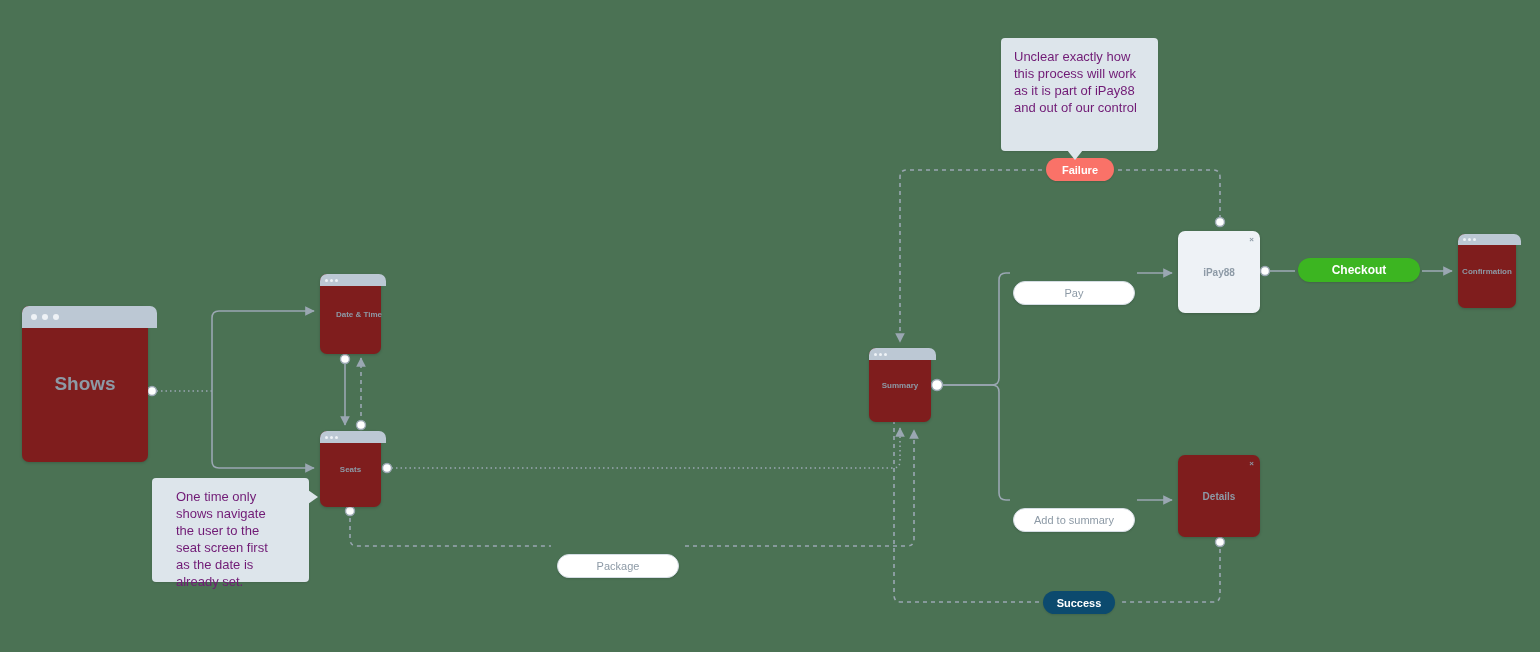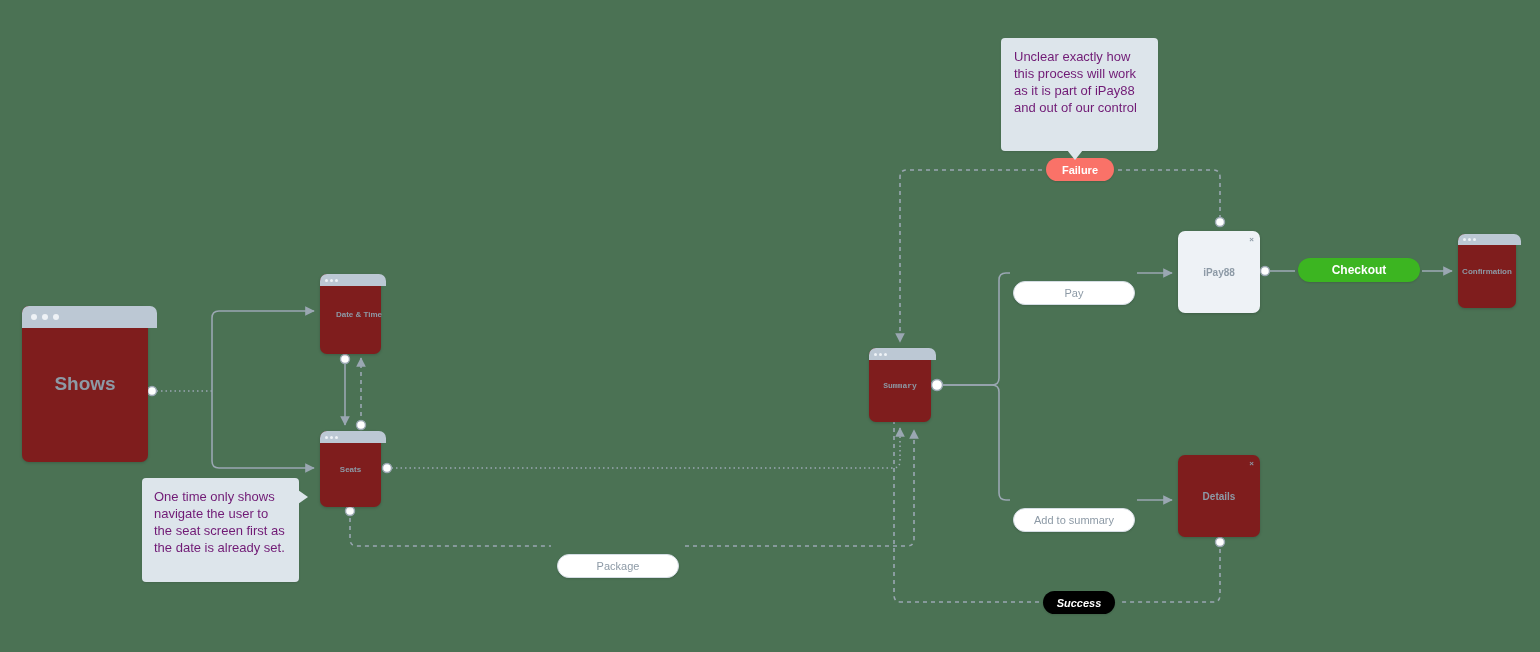--- a/index.html
+++ b/index.html
@@ -59,21 +59,21 @@
   #card-datetime .label{font-size:8px;padding-left:17px;}
 
   #card-seats{left:320px;top:431px;width:61px;height:76px;}
   #card-seats .titlebar{height:12px;padding-left:5px;}
   #card-seats .titlebar .dot{width:3px;height:3px;margin-right:2px;}
   #card-seats .label{font-size:8px;}
 
   #card-summary{left:869px;top:348px;width:62px;height:74px;}
   #card-summary .titlebar{height:12px;padding-left:5px;}
   #card-summary .titlebar .dot{width:3px;height:3px;margin-right:2px;}
-  #card-summary .label{font-size:8px;font-family:Liberation Mono, monospace;}
+  #card-summary .label{font-size:8px;}
 
   #card-ipay{left:1178px;top:231px;width:82px;height:82px;background:#eef2f6;}
   #card-ipay .label{font-size:10px;}
   #card-ipay .closer{right:6px;top:5px;font-size:8px;}
 
   #card-details{left:1178px;top:455px;width:82px;height:82px;}
   #card-details .label{font-size:10px;}
   #card-details .closer{right:6px;top:5px;font-size:8px;}
 
   #card-confirmation{left:1458px;top:234px;width:58px;height:74px;}
@@ -111,21 +111,21 @@
     position:absolute;
     background:#dde5eb;
     border-radius:4px;
     color:#701a75;
     box-sizing:border-box;
     box-shadow:0 1px 2px rgba(0,0,0,.10);
   }
   .note .txt{display:block;white-space:pre-line;}
   .note .tail{position:absolute;width:0;height:0;}
 
-  #note-seats{left:142px;top:478px;width:157px;height:104px;padding:10px 12px;font-size:13px;line-height:17px;}
+  #note-seats{left:152px;top:478px;width:157px;height:104px;padding:10px 24px;font-size:13px;line-height:17px;}
   #note-seats .tail{
     right:-9px;top:12px;
     border-top:7px solid transparent;
     border-bottom:7px solid transparent;
     border-left:10px solid #dde5eb;
   }
 
   #note-ipay{left:1001px;top:38px;width:157px;height:113px;padding:10px 13px;font-size:13px;line-height:17px;}
   #note-ipay .tail{
     left:66px;bottom:-9px;
@@ -256,21 +256,21 @@
   </div>
   <div class="pill plain" id="pill-package">
     <span>Package</span>
   </div>
   <div class="pill green" id="pill-checkout" style="background:#3cb521;">
     <span>Checkout</span>
   </div>
   <div class="pill red" id="pill-failure" style="background:#fa7268;">
     <span>Failure</span>
   </div>
-  <div class="pill green" id="pill-success" style="background:#000000;font-style:italic;">
+  <div class="pill green" id="pill-success" style="background:#0c4a6e;">
     <span>Success</span>
   </div>
 
   <div class="note" id="note-seats">
     <span class="txt">One time only shows navigate the user to the seat screen first as the date is already set.</span>
     <span class="tail"></span>
   </div>
 
   <div class="note" id="note-ipay">
     <span class="txt">Unclear exactly how this process will work as it is part of iPay88 and out of our control</span>

